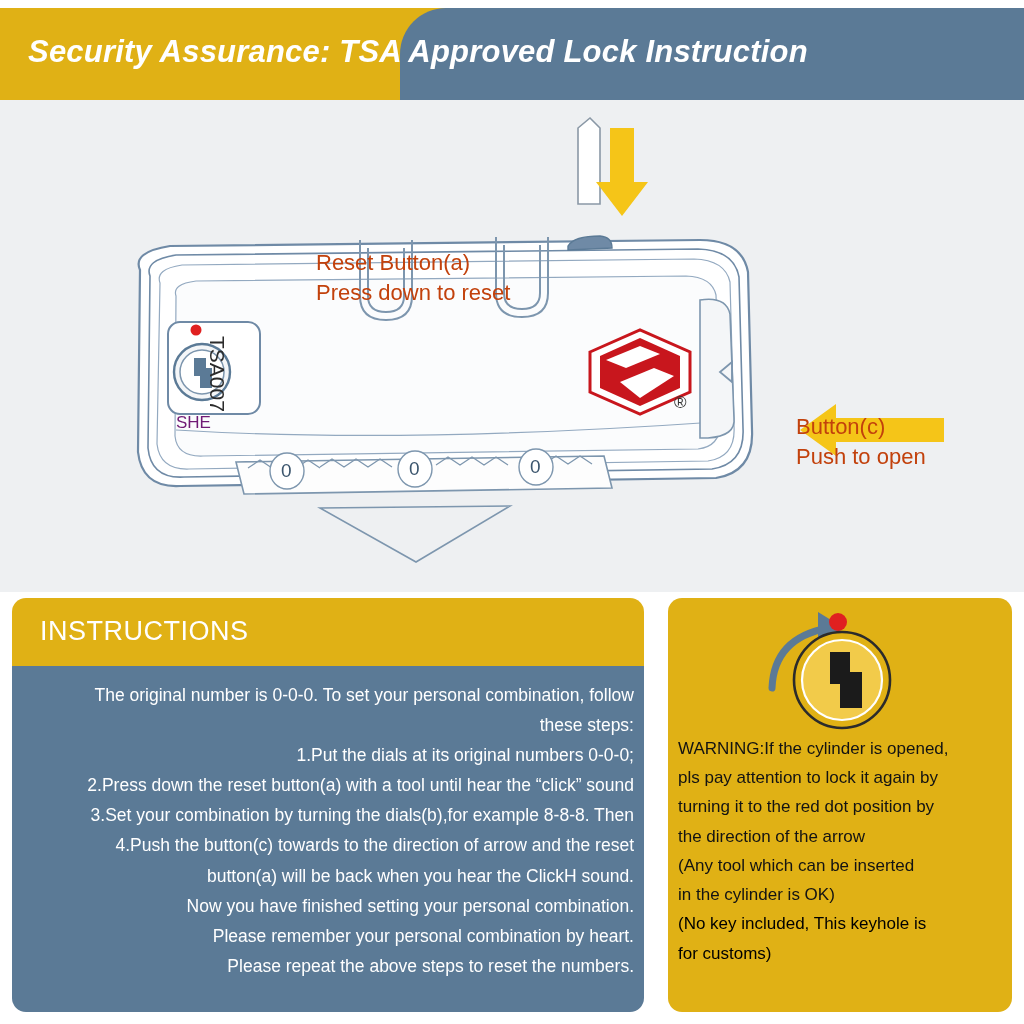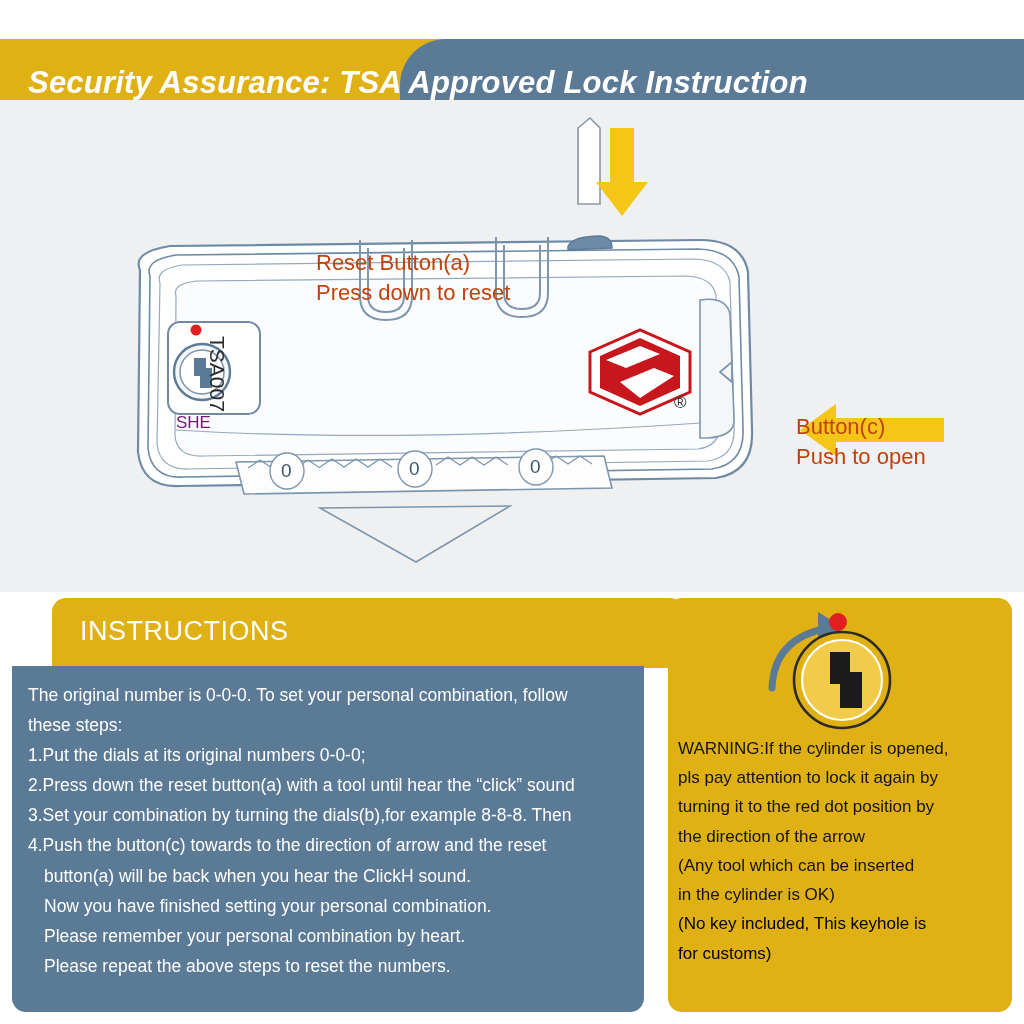--- a/index.html
+++ b/index.html
@@ -20,21 +20,20 @@
     background: #ffffff;
   }
 
   
   .header {
     position: absolute;
     left: 0; top: 8px;
     width: 1024px;
     height: 92px;
     background: #e0b115;
-    margin-top: 31px;
   }
   .header-blue {
     position: absolute;
     left: 400px; top: 0px;
     width: 624px;
     height: 92px;
     background: #5b7a96;
     border-top-left-radius: 46px;
   }
   .header-title {
@@ -83,21 +82,20 @@
     height: 414px;
   }
   .instr-head {
     position: absolute;
     left: 0; top: 0;
     width: 632px;
     height: 68px;
     background: #e0b115;
     border-top-left-radius: 14px;
     border-top-right-radius: 14px;
-    margin-left: 40px;
   }
   .instr-head-notch {
     position: absolute;
     left: 0; top: 52px;
     width: 632px;
     height: 18px;
     background: #e0b115;
     border-bottom-right-radius: 26px;
   }
   .instr-title {
@@ -113,20 +111,21 @@
     width: 632px;
     height: 346px;
     background: #5b7a96;
     border-bottom-left-radius: 14px;
     border-bottom-right-radius: 14px;
     color: #ffffff;
     font-size: 17.5px;
     line-height: 1.72;
     padding: 14px 10px 8px 16px;
     box-sizing: border-box;
+    text-align: right;
   }
   .instr-body .line { white-space: nowrap; }
   .instr-body .indent { padding-left: 16px; }
 
   
   .warning {
     position: absolute;
     left: 668px; top: 598px;
     width: 344px;
     height: 414px;

